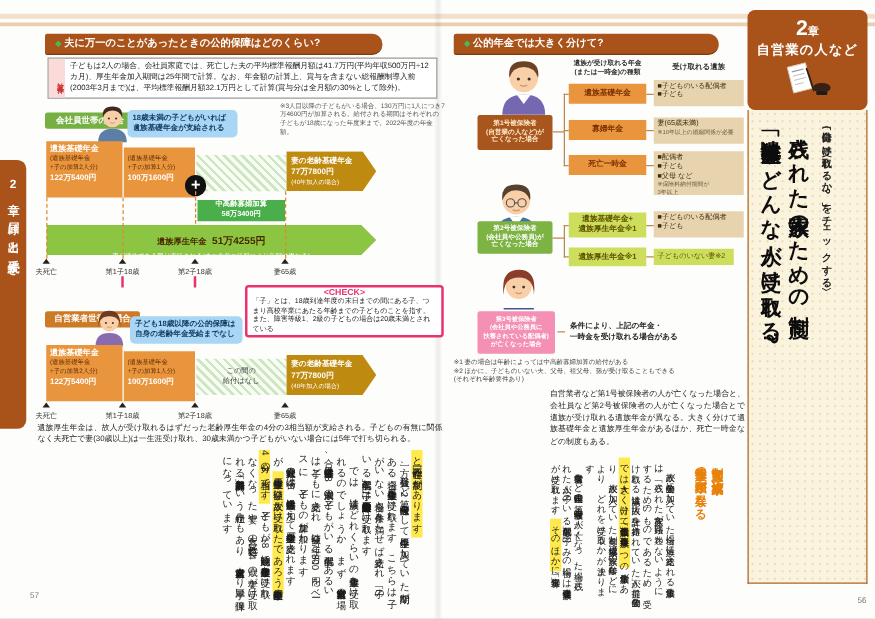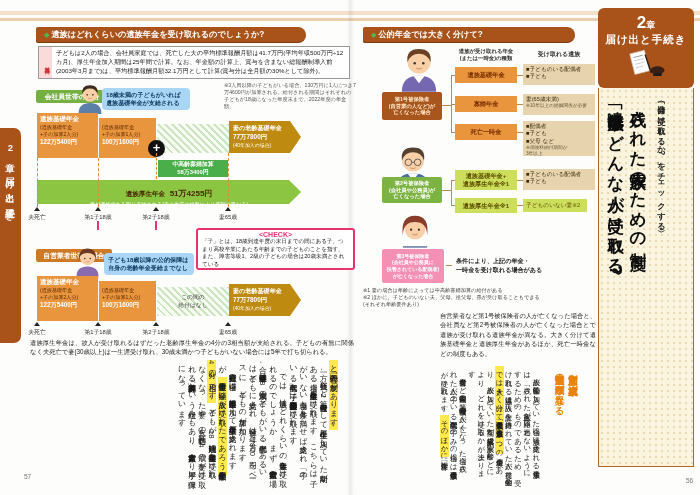--- a/index.html
+++ b/index.html
@@ -95,21 +95,21 @@
   <div class="abs stripe1"></div>
   <div class="abs stripe2"></div>
   <div class="abs spine"></div>
 
   <div class="abs side-tab">2章 届け出と手続き</div>
 
   <div class="abs pagenum" style="left:24px;top:473px;">57</div>
   <div class="abs pagenum" style="left:686px;top:477px;">56</div>
 
   <div class="abs sec-tab" style="left:36px;top:27px;width:270px;">
-    <span class="dia">◆</span><span>遺族はどれくらいの遺族年金を受け取れるのでしょうか?</span>
+    <span class="dia">◆</span><span>夫に万一のことがあったときの公的保障はどのくらい?</span>
   </div>
 
   <div class="abs cond-box">
     <div class="cond-label">計算条件</div>
     <div class="cond-text">子どもは2人の場合、会社員家庭では、死亡した夫の平均標準報酬月額は41.7万円(平均年収500万円÷12カ月)、厚生年金加入期間は25年間で計算。なお、年金額の計算上、賞与を含まない総報酬制導入前(2003年3月まで)は、平均標準報酬月額32.1万円として計算(賞与分は全月額の30%として除外)。</div>
   </div>
 
   <div class="abs note-text" style="left:224px;top:82px;width:132px;">※3人目以降の子どもがいる場合、130万円に1人につき7万4600円が加算される。給付される期間はそれぞれの子どもが18歳になった年度末まで。2022年度の年金額。</div>
 
   <div class="abs wlabel" style="left:36px;top:90px;width:72px;background:#76b043;">会社員世帯の場合</div>
@@ -336,21 +336,21 @@
   <div class="abs subhead" style="left:552px;top:367px;width:28px;height:106px;">加入制度や家族構成で
 遺族年金の種類が異なる</div>
 
   <div class="abs vbody-r" style="left:378px;top:366px;width:172px;height:108px;">
     <span>　故人が公的年金に加入していた場合に遺族に支給される遺族年金は、「残された家族が路頭に迷わないようにするため」のものであるため、受け取れる遺族は「故人に生計を維持されていた人」が前提。</span><span class="hl">公的年金では大きく分けて「遺族基礎年金」と「遺族厚生年金」と2つの遺族年金</span><span>があり、故人が加入していた制度と家族構成、家族の年齢などにより、どれを受け取るかが決まります。
 　自営業者など国民年金の第1号被保険者の人が亡くなった場合、残された人が「子のいる配偶者」か「子」のみの場合には</span><span class="hl">遺族基礎年金</span><span>が受け取れます。</span><span class="hl">そのほかに「寡婦年金」</span>
   </div>
 
   <div class="abs chap-tab" style="left:598px;top:8px;width:96px;height:80px;">
     <div class="c1"><b>2</b><span>章</span></div>
-    <div class="c2">届け出と手続き</div>
+    <div class="c2">自営業の人など</div>
     <div style="margin-top:2px;">
       <svg width="44" height="32" viewBox="0 0 50 36">
         <g transform="rotate(-14 18 18)">
           <rect x="10" y="3" width="17" height="24" fill="#fff" stroke="#d8c7b0" stroke-width="0.8"></rect>
           <line x1="13" y1="8" x2="24" y2="8" stroke="#999" stroke-width="1"></line>
           <line x1="13" y1="12" x2="24" y2="12" stroke="#bbb" stroke-width="0.8"></line>
           <line x1="13" y1="16" x2="24" y2="16" stroke="#bbb" stroke-width="0.8"></line>
           <line x1="13" y1="20" x2="21" y2="20" stroke="#bbb" stroke-width="0.8"></line>
         </g>
         <line x1="24" y1="6" x2="31" y2="27" stroke="#222" stroke-width="1.6"></line>

